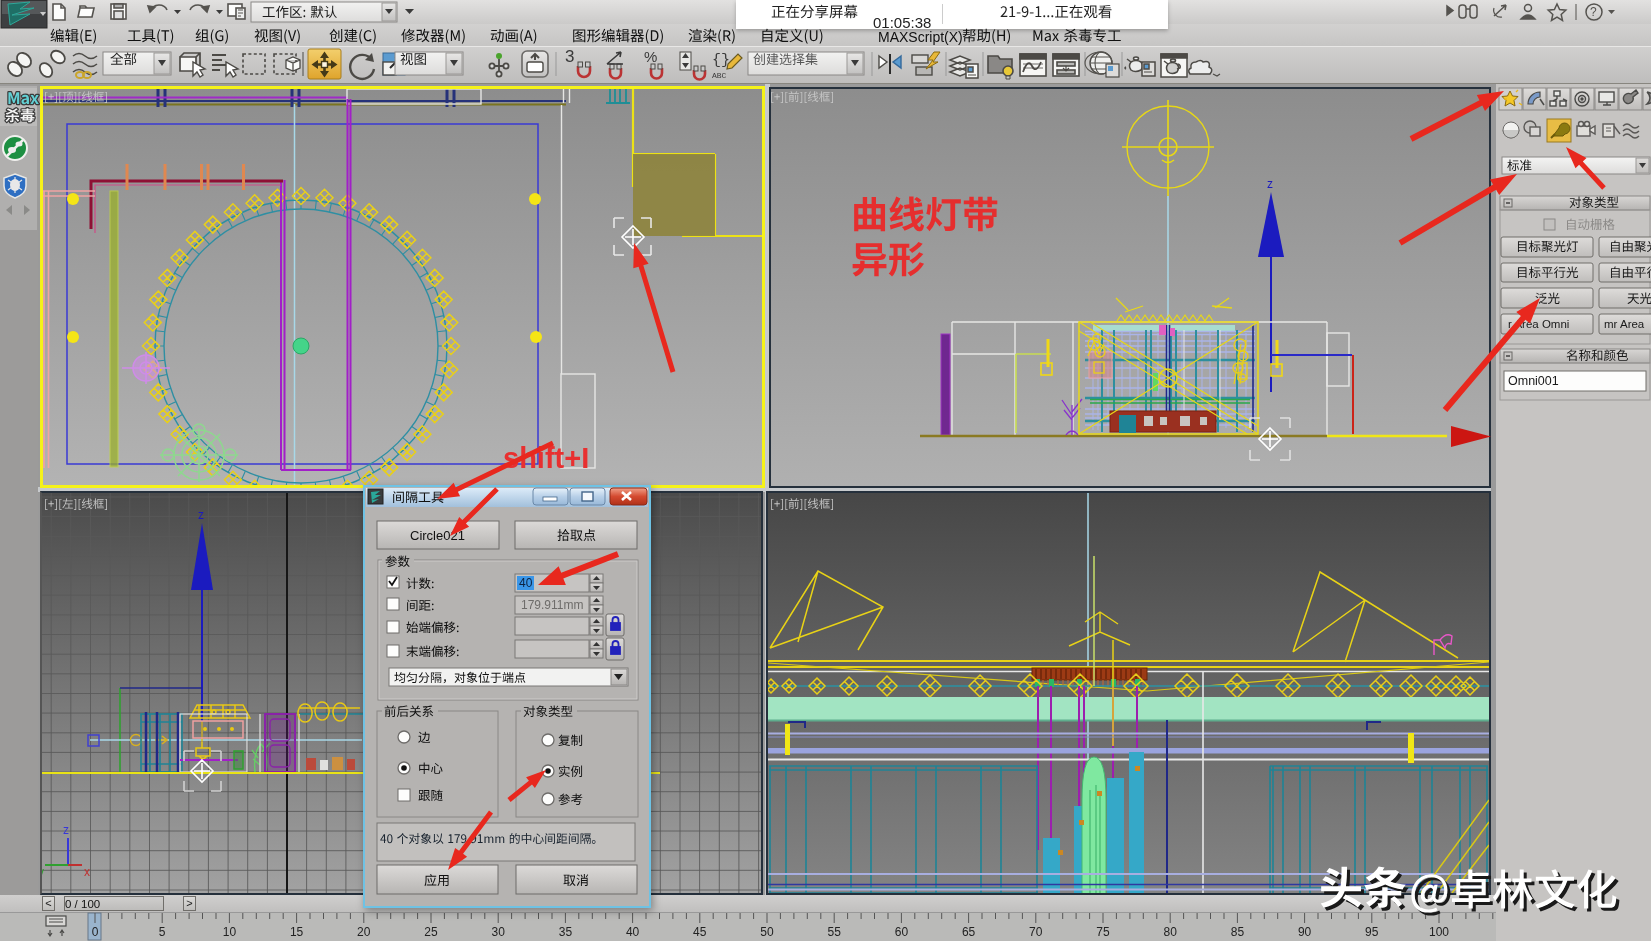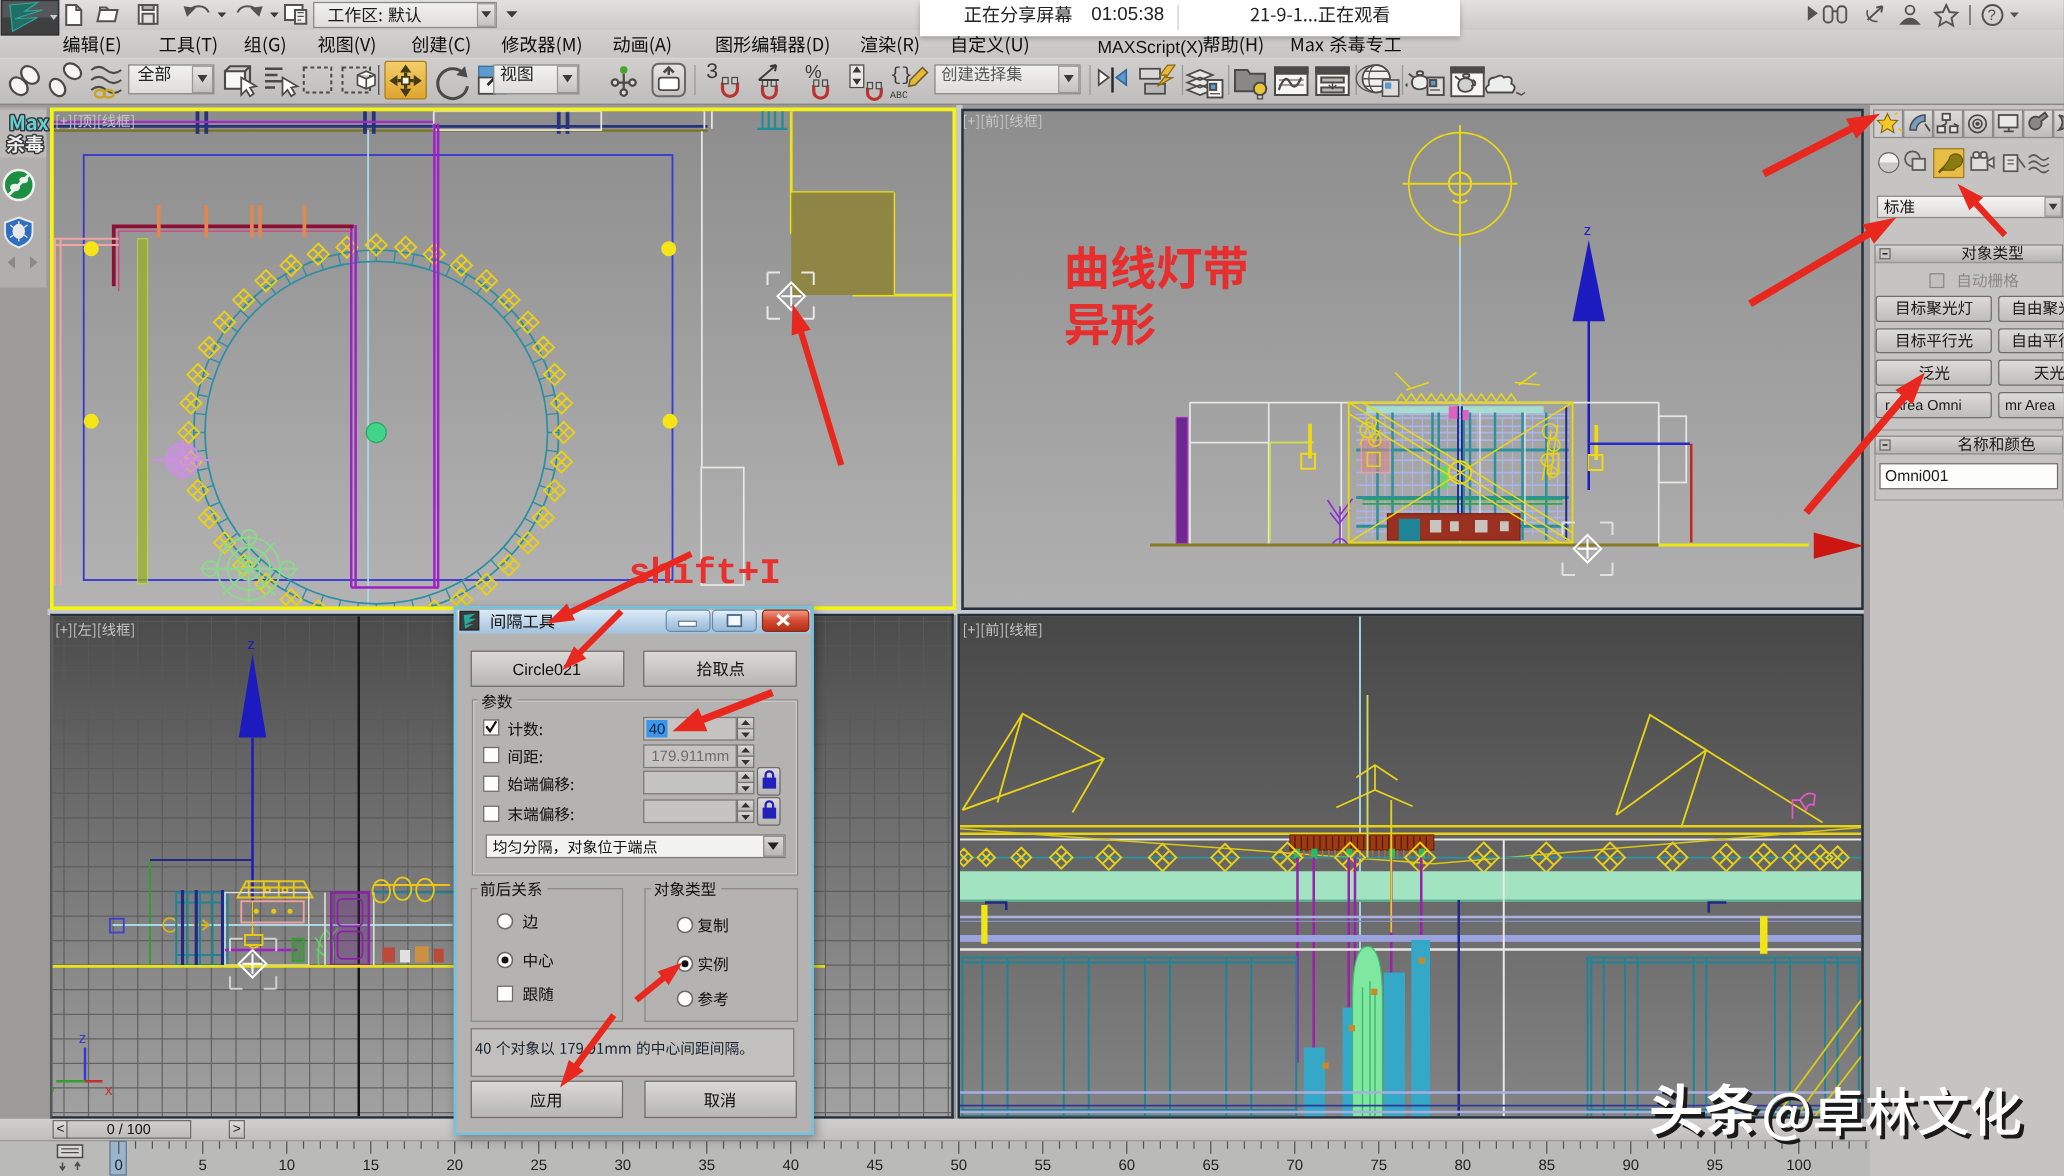--- a/index.html
+++ b/index.html
@@ -574,21 +574,21 @@
 <text x="1604" y="328" font-size="11.5" fill="#1a1a1a" font-family="Liberation Sans">mr Area</text>
 <defs>
       <linearGradient id="sunken2" x1="0" y1="0" x2="0" y2="1">
         <stop offset="0" stop-color="#f4f4f3"></stop>
         <stop offset="1" stop-color="#dddcdb"></stop>
       </linearGradient>
     </defs>
 </svg>
 <div id="tslider" class="abs"></div>
 <div class="abs" style="left:42px;top:896px;width:13px;height:15px;background:linear-gradient(#dddcda,#bfbebc);border:1px solid #706e6a;font-size:11px;text-align:center;line-height:13px;color:#222">&lt;</div>
-<div class="abs" style="left:53px;top:896px;width:100px;height:15px;background:linear-gradient(#cfcecd,#bdbcba);border:1px solid #706e6a;font-size:11.5px;text-align:center;line-height:14px;color:#111">0 / 100</div>
+<div class="abs" style="left:64px;top:896px;width:100px;height:15px;background:linear-gradient(#cfcecd,#bdbcba);border:1px solid #706e6a;font-size:11.5px;line-height:14px;color:#111">0 / 100</div>
 <div class="abs" style="left:183px;top:896px;width:13px;height:15px;background:linear-gradient(#dddcda,#bfbebc);border:1px solid #706e6a;font-size:11px;text-align:center;line-height:13px;color:#222">&gt;</div>
 <div id="trackbar" class="abs"></div>
 <svg class="abs" style="left:0;top:912px" width="1496" height="29" viewBox="0 0 1496 29">
 <rect x="88" y="1" width="13" height="27" fill="#9ab4cc" stroke="#667788"></rect>
 <path d="M95.0 1 V11 M108.4 1 V7 M121.9 1 V7 M135.3 1 V7 M148.8 1 V7 M162.2 1 V11 M175.6 1 V7 M189.1 1 V7 M202.5 1 V7 M216.0 1 V7 M229.4 1 V11 M242.8 1 V7 M256.3 1 V7 M269.7 1 V7 M283.2 1 V7 M296.6 1 V11 M310.0 1 V7 M323.5 1 V7 M336.9 1 V7 M350.4 1 V7 M363.8 1 V11 M377.2 1 V7 M390.7 1 V7 M404.1 1 V7 M417.6 1 V7 M431.0 1 V11 M444.4 1 V7 M457.9 1 V7 M471.3 1 V7 M484.8 1 V7 M498.2 1 V11 M511.6 1 V7 M525.1 1 V7 M538.5 1 V7 M552.0 1 V7 M565.4 1 V11 M578.8 1 V7 M592.3 1 V7 M605.7 1 V7 M619.2 1 V7 M632.6 1 V11 M646.0 1 V7 M659.5 1 V7 M672.9 1 V7 M686.4 1 V7 M699.8 1 V11 M713.2 1 V7 M726.7 1 V7 M740.1 1 V7 M753.6 1 V7 M767.0 1 V11 M780.4 1 V7 M793.9 1 V7 M807.3 1 V7 M820.8 1 V7 M834.2 1 V11 M847.6 1 V7 M861.1 1 V7 M874.5 1 V7 M888.0 1 V7 M901.4 1 V11 M914.8 1 V7 M928.3 1 V7 M941.7 1 V7 M955.2 1 V7 M968.6 1 V11 M982.0 1 V7 M995.5 1 V7 M1008.9 1 V7 M1022.4 1 V7 M1035.8 1 V11 M1049.2 1 V7 M1062.7 1 V7 M1076.1 1 V7 M1089.6 1 V7 M1103.0 1 V11 M1116.4 1 V7 M1129.9 1 V7 M1143.3 1 V7 M1156.8 1 V7 M1170.2 1 V11 M1183.6 1 V7 M1197.1 1 V7 M1210.5 1 V7 M1224.0 1 V7 M1237.4 1 V11 M1250.8 1 V7 M1264.3 1 V7 M1277.7 1 V7 M1291.2 1 V7 M1304.6 1 V11 M1318.0 1 V7 M1331.5 1 V7 M1344.9 1 V7 M1358.4 1 V7 M1371.8 1 V11 M1385.2 1 V7 M1398.7 1 V7 M1412.1 1 V7 M1425.6 1 V7 M1439.0 1 V11 M1452.4 1 V7 M1465.9 1 V7 M1479.3 1 V7 M1492.8 1 V7" stroke="#555" stroke-width="1" fill="none"></path>
     <text x="95.0" y="24" font-size="12" fill="#222" text-anchor="middle" font-family="Liberation Sans">0</text>
     <text x="162.2" y="24" font-size="12" fill="#222" text-anchor="middle" font-family="Liberation Sans">5</text>
     <text x="229.4" y="24" font-size="12" fill="#222" text-anchor="middle" font-family="Liberation Sans">10</text>
     <text x="296.6" y="24" font-size="12" fill="#222" text-anchor="middle" font-family="Liberation Sans">15</text>
     <text x="363.8" y="24" font-size="12" fill="#222" text-anchor="middle" font-family="Liberation Sans">20</text>
@@ -716,23 +716,23 @@
 <circle cx="548" cy="771" r="6"></circle>
 <circle cx="548" cy="799" r="6"></circle>
 </g>
 <circle cx="404" cy="768" r="2.8" fill="#111"></circle>
 <circle cx="548" cy="771" r="2.8" fill="#111"></circle>
 <rect x="398" y="789" width="12" height="12" fill="#fdfdfc" stroke="#6e6c6a"></rect>
 
 <rect x="377" y="823" width="258" height="38" fill="#c2c0be" stroke="#7a7876"></rect>
 </svg>
 <div id="sharebar" class="abs"></div>
-<div class="abs" style="left:873px;top:3px;font-size:15px;color:#222">01:05:38</div>
+<div class="abs" style="left:873px;top:14px;font-size:15px;color:#222">01:05:38</div>
 <div class="abs" style="left:942px;top:4px;width:1px;height:20px;background:#ccc"></div>
-<div class="abs" style="left:503px;top:442px;font-size:29px;font-weight:bold;color:#e83030;font-family:Liberation Mono, monospace">shift+I</div>
+<div class="abs" style="left:503px;top:442px;font-size:29px;font-weight:bold;color:#e83030;font-family:Liberation Sans, sans-serif">shift+I</div>
 
 <svg id="overlay" class="abs" width="1651" height="941" viewBox="0 0 1651 941">
     <defs>
       <path id="gr5de5" d="M52 72V-3H951V72H539V650H900V727H104V650H456V72Z"></path>
       <path id="gr4f5c" d="M526 828C476 681 395 536 305 442C322 430 351 404 363 391C414 447 463 520 506 601H575V-79H651V164H952V235H651V387H939V456H651V601H962V673H542C563 717 582 763 598 809ZM285 836C229 684 135 534 36 437C50 420 72 379 80 362C114 397 147 437 179 481V-78H254V599C293 667 329 741 357 814Z"></path>
       <path id="gr533a" d="M927 786H97V-50H952V22H171V713H927ZM259 585C337 521 424 445 505 369C420 283 324 207 226 149C244 136 273 107 286 92C380 154 472 231 558 319C645 236 722 155 772 92L833 147C779 210 698 291 609 374C681 455 747 544 802 637L731 665C683 580 623 498 555 422C474 496 389 568 313 629Z"></path>
       <path id="gr3a" d="M139 390C175 390 205 418 205 460C205 501 175 530 139 530C102 530 73 501 73 460C73 418 102 390 139 390ZM139 -13C175 -13 205 15 205 56C205 98 175 126 139 126C102 126 73 98 73 56C73 15 102 -13 139 -13Z"></path>
       <path id="gr9ed8" d="M760 760C801 710 850 640 871 597L924 631C901 673 851 739 809 788ZM165 701C182 652 194 588 196 546L236 557C233 597 220 661 202 710ZM203 119C211 63 215 -8 213 -55L265 -49C266 -3 261 69 251 124ZM301 119C318 69 331 3 333 -40L384 -28C380 13 366 79 347 129ZM402 125C421 84 439 32 444 -2L494 17C488 50 470 101 449 140ZM114 142C96 88 65 11 33 -37L86 -62C116 -12 144 65 164 120ZM371 711C362 664 342 592 327 550L361 536C378 576 398 641 416 694ZM683 839V612L682 551H515V480H679C667 313 624 126 479 -32C499 -44 523 -61 537 -76C644 45 698 181 725 316C766 147 830 7 928 -76C940 -57 963 -31 980 -18C856 74 785 264 749 480H950V551H748L749 612V839ZM148 752H266V505H148ZM315 752H426V505H315ZM82 378V317H257V239L60 229L65 162C179 170 341 180 498 191L499 252L323 242V317H484V378H323V450H486V806H89V450H257V378Z"></path>
       <path id="gr8ba4" d="M142 775C192 729 260 663 292 625L345 680C311 717 242 778 192 821ZM622 839C620 500 625 149 372 -28C392 -40 416 -63 429 -80C563 17 630 161 663 327C701 186 772 17 913 -79C926 -60 948 -38 968 -24C749 117 703 434 690 531C697 631 697 736 698 839ZM47 526V454H215V111C215 63 181 29 160 15C174 2 195 -24 202 -40C216 -21 243 0 434 134C427 149 417 177 412 197L288 114V526Z"></path>
       <path id="gr7f16" d="M40 54 58 -15C140 18 245 61 346 103L332 163C223 121 114 79 40 54ZM61 423C75 430 98 435 205 450C167 386 132 335 116 316C87 278 66 252 45 248C53 230 64 196 68 182C87 194 118 204 339 255C336 271 333 298 334 317L167 282C238 374 307 486 364 597L303 632C286 593 265 554 245 517L133 505C190 593 246 706 287 815L215 840C179 719 112 587 91 554C71 520 55 496 38 491C46 473 57 438 61 423ZM624 350V202H541V350ZM675 350H746V202H675ZM481 412V-72H541V143H624V-47H675V143H746V-46H797V143H871V-7C871 -14 868 -16 861 -17C854 -17 836 -17 814 -16C822 -32 829 -56 831 -73C867 -73 890 -71 908 -62C926 -52 930 -35 930 -8V413L871 412ZM797 350H871V202H797ZM605 826C621 798 637 762 648 732H414V515C414 361 405 139 314 -21C329 -28 360 -50 372 -63C465 99 482 335 483 498H920V732H729C717 765 697 811 675 846ZM483 668H850V561H483Z"></path>

